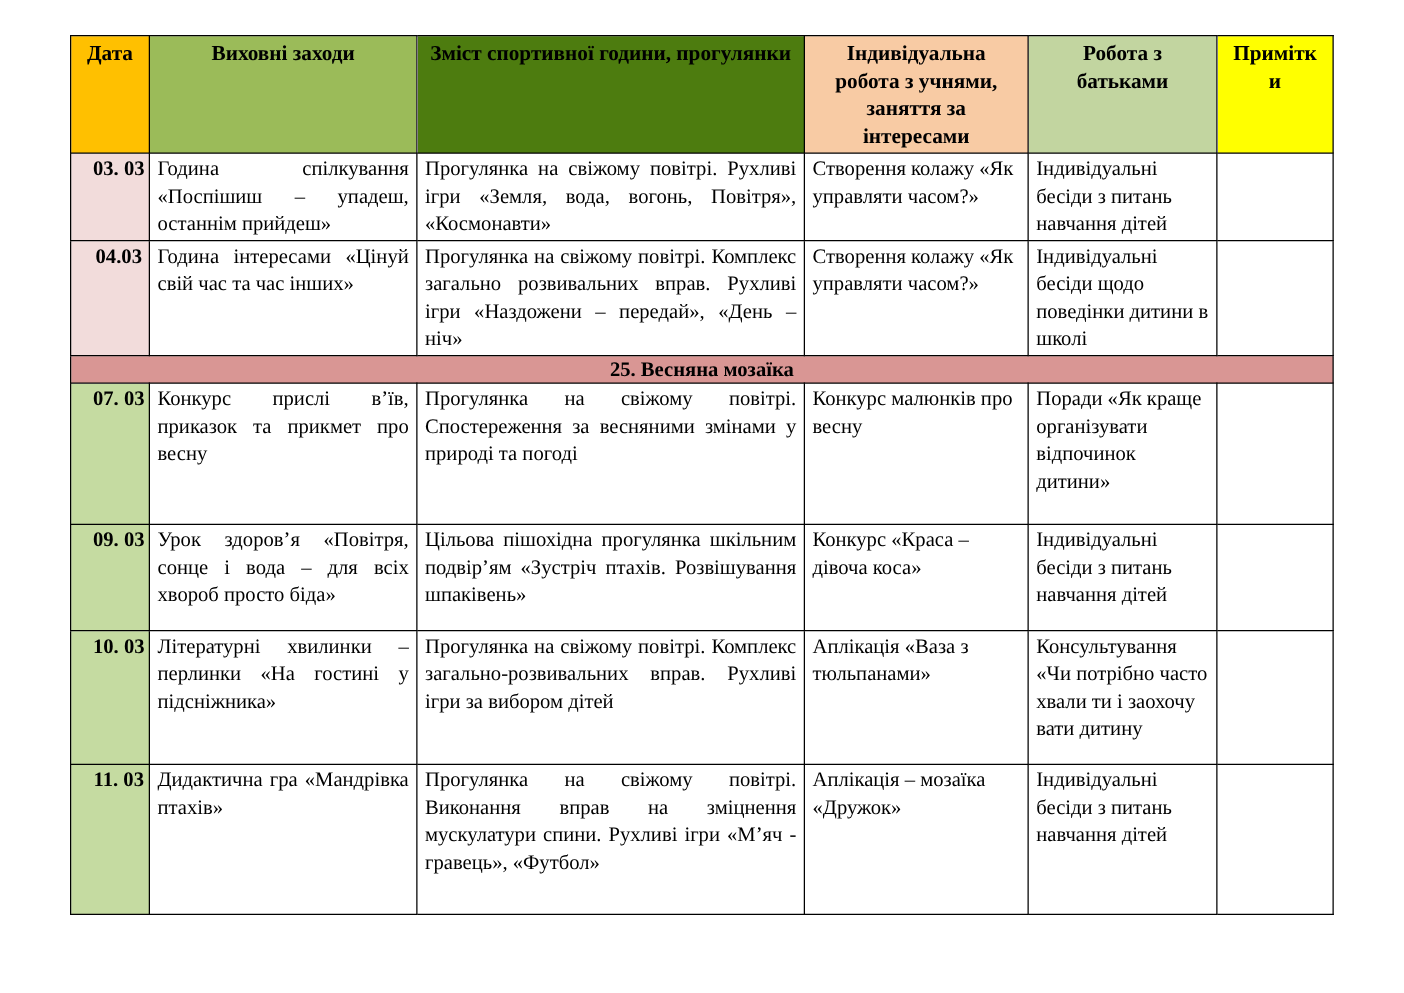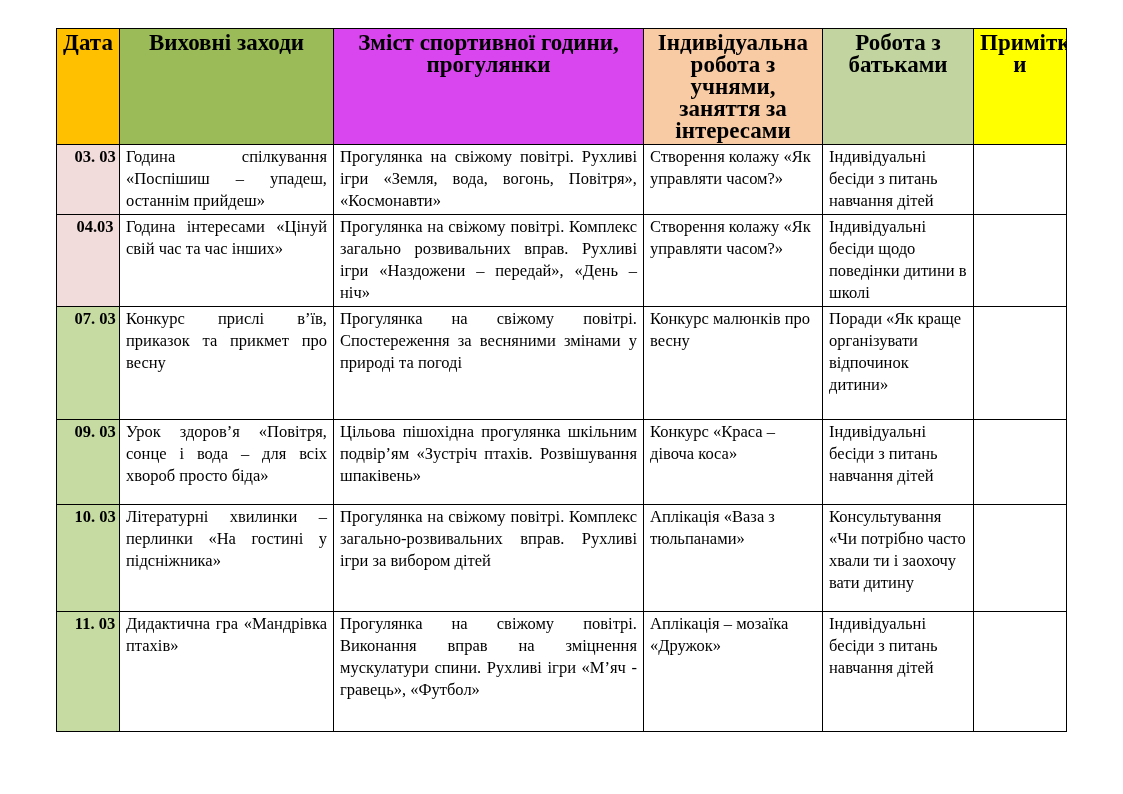--- a/index.html
+++ b/index.html
@@ -29,26 +29,26 @@
     padding: 1px 6px 2px 6px;
     font-size: 16.5px;
     line-height: 22px;
     overflow: hidden;
   }
   thead th {
     font-weight: bold;
     text-align: center;
     vertical-align: top;
     padding-top: 3px;
-    font-size: 23px;
+    font-size: 17px;
   }
   
   .h-date    { background: #FFC000; }
   .h-act     { background: #9BBB59; margin-top: 48px; }
-  .h-sport   { background: #d946ef; }
+  .h-sport   { background: #4d7c0f; }
   .h-ind     { background: #F8CBA4; }
   .h-par     { background: #C2D5A0; }
   .h-notes   { background: #FFFF00; }
   
   tr.hdr  { height: 84px; }
   tr.r0   { height: 25px; }
   tr.r1   { height: 70px; }
   tr.r2   { height: 83px; }
   tr.sec  { height: 22px; }
   tr.r3   { height: 113px; }
@@ -107,20 +107,23 @@
         <td></td>
       </tr>
       <tr class="r2">
         <td class="date d-pink">04.03</td>
         <td class="just">Година інтересами «Цінуй свій час та час інших»</td>
         <td class="just">Прогулянка на свіжому повітрі. Комплекс загально розвивальних вправ. Рухливі ігри «Наздожени – передай», «День – ніч»</td>
         <td>Створення колажу «Як управляти часом?»</td>
         <td>Індивідуальні бесіди щодо поведінки дитини в школі</td>
         <td></td>
       </tr>
+      <tr class="sec">
+        <td colspan="6">25. Весняна мозаїка</td>
+      </tr>
       <tr class="r3">
         <td class="date d-green">07. 03</td>
         <td class="just">Конкурс прислі в’їв, приказок та прикмет про весну</td>
         <td class="just">Прогулянка на свіжому повітрі. Спостереження за весняними змінами у природі та погоді</td>
         <td>Конкурс малюнків про весну</td>
         <td>Поради «Як краще організувати відпочинок дитини»</td>
         <td></td>
       </tr>
       <tr class="r4">
         <td class="date d-green">09. 03</td>

